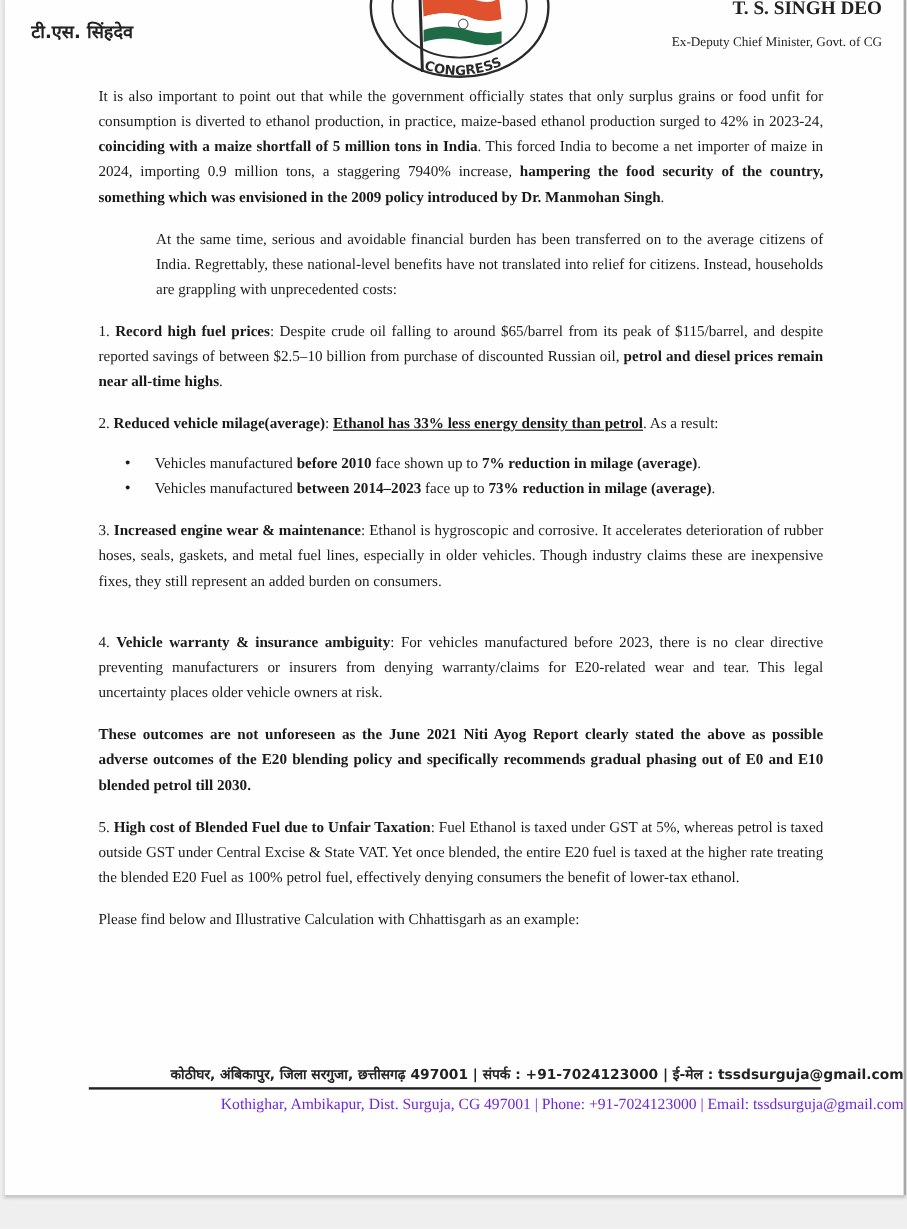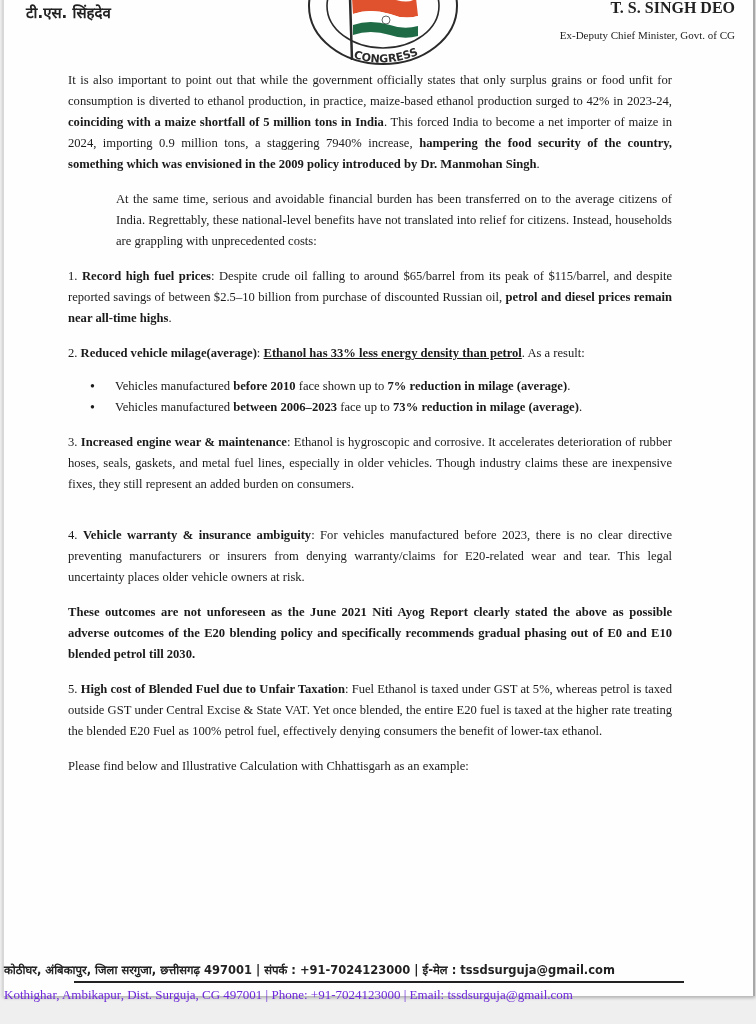--- a/index.html
+++ b/index.html
@@ -10,37 +10,37 @@
       color: #1a1a1a;
       position: relative;
     }
     .page {
       position: absolute; left: 3px; top: -4px; width: 749px; height: 1000px;
       background: #fefefe;
       border-left: 1px solid #d8d8d8;
       border-right: 2px solid #a8a8a8;
       box-shadow: 0 2px 3px rgba(0,0,0,0.25);
     }
-    .lh-hindi { position: absolute; left: 22px; top: 6px; font-family: "DejaVu Sans", sans-serif; color: #222; }
+    .lh-hindi { position: absolute; left: 22px; top: 20px; font-family: "DejaVu Sans", sans-serif; color: #222; }
     .lh-hindi .name { font-size: 15px; font-weight: bold; line-height: 22px; }
     .lh-hindi .title { font-size: 14px; font-weight: bold; line-height: 22px; margin-top: 1px; }
     .lh-eng { position: absolute; right: 18px; top: 2px; text-align: right; color: #222; }
     .lh-eng .name { font-size: 16px; font-weight: bold; line-height: 20px; }
     .lh-eng .title { font-size: 11px; line-height: 22px; margin-top: 6px; text-align: center; }
     .logo { position: absolute; left: 300px; top: -28px; width: 158px; height: 100px; }
 
-    .content { position: absolute; left: 64px; top: 74px; width: 604px; font-size: 12.6px; line-height: 21px; }
+    .content { position: absolute; left: 78px; top: 74px; width: 604px; font-size: 12.6px; line-height: 21px; }
     .content p { margin: 0; text-align: justify; }
     .content b { font-weight: bold; }
     .u { text-decoration: underline; font-weight: bold; }
     .bullets { margin: 0; padding: 0; list-style: none; }
     .bullets li { position: relative; padding-left: 47px; line-height: 21px; }
     .bullets li::before { content: "•"; position: absolute; left: 22px; top: 0; font-size: 14px; }
 
-    .footer { position: absolute; left: 0; width: 749px; top: 965px; text-align: left; }
+    .footer { position: absolute; left: 0; width: 749px; top: 890px; text-align: right; }
     .footer .hi { font-family: "DejaVu Sans", sans-serif; font-size: 11.5px; font-weight: bold; color: #222; line-height: 18px; }
     .footer .rule { width: 610px; margin: 2px auto 2px; height: 0; border-top: 2px solid #222; }
     .footer .en { font-size: 13px; color: #6d28d9; line-height: 20px; }
   </style>
 </head>
 <body>
 
 <div class="page">
 
   <div class="lh-hindi">
@@ -79,21 +79,21 @@
 
     <p style="margin-bottom:12px;">
       <span>2. </span><b>Reduced vehicle milage(average)</b><span>: </span><span class="u">Ethanol has 33% less energy density than petrol</span><span>. As a result:</span>
     </p>
 
     <ul class="bullets" style="margin-bottom:14px;">
       <li>
         <span>Vehicles manufactured </span><b>before 2010</b><span> face shown up to </span><b>7% reduction in milage (average)</b><span>.</span>
       </li>
       <li>
-        <span>Vehicles manufactured </span><b>between 2006–2023</b><span> face up to </span><b>73% reduction in milage (average)</b><span>.</span>
+        <span>Vehicles manufactured </span><b>between 2014–2023</b><span> face up to </span><b>73% reduction in milage (average)</b><span>.</span>
       </li>
     </ul>
 
     <p style="margin-bottom:30px;">
       <span>3. </span><b>Increased engine wear &amp; maintenance</b><span>: Ethanol is hygroscopic and corrosive. It accelerates deterioration of rubber hoses, seals, gaskets, and metal fuel lines, especially in older vehicles. Though industry claims these are inexpensive fixes, they still represent an added burden on consumers.</span>
     </p>
 
     <p style="margin-bottom:14px;">
       <span>4. </span><b>Vehicle warranty &amp; insurance ambiguity</b><span>: For vehicles manufactured before 2023, there is no clear directive preventing manufacturers or insurers from denying warranty/claims for E20-related wear and tear. This legal uncertainty places older vehicle owners at risk.</span>
     </p>

